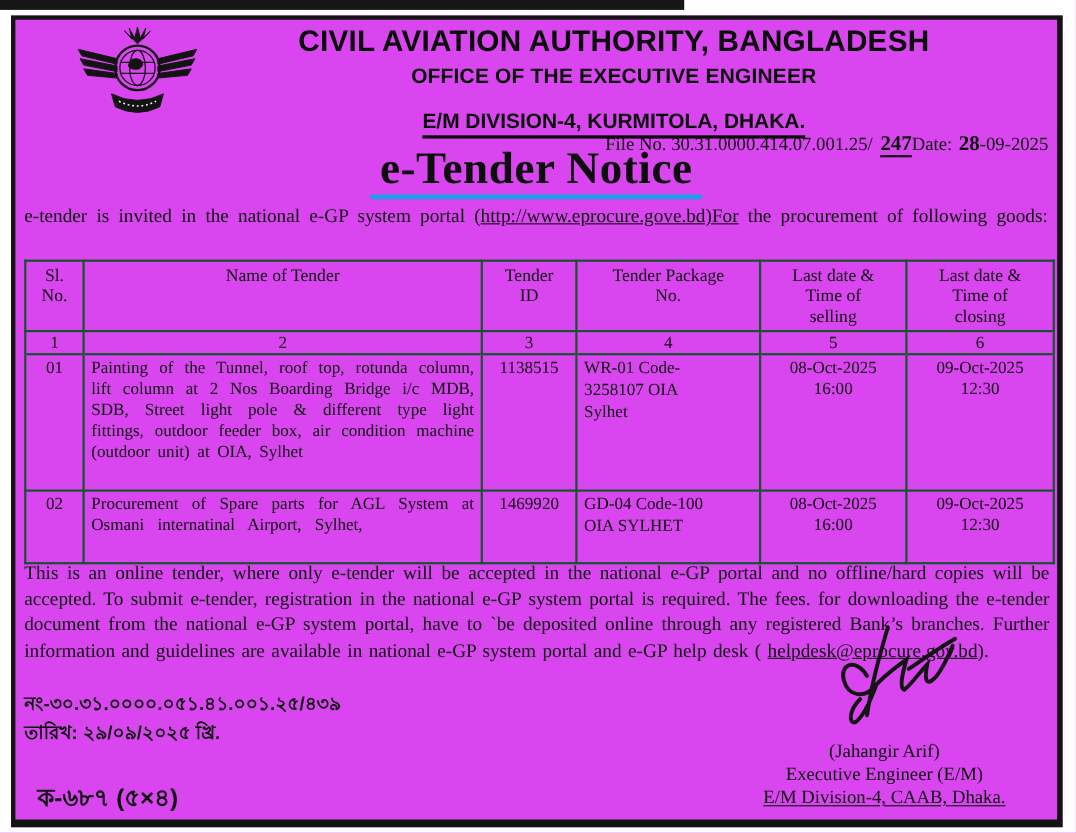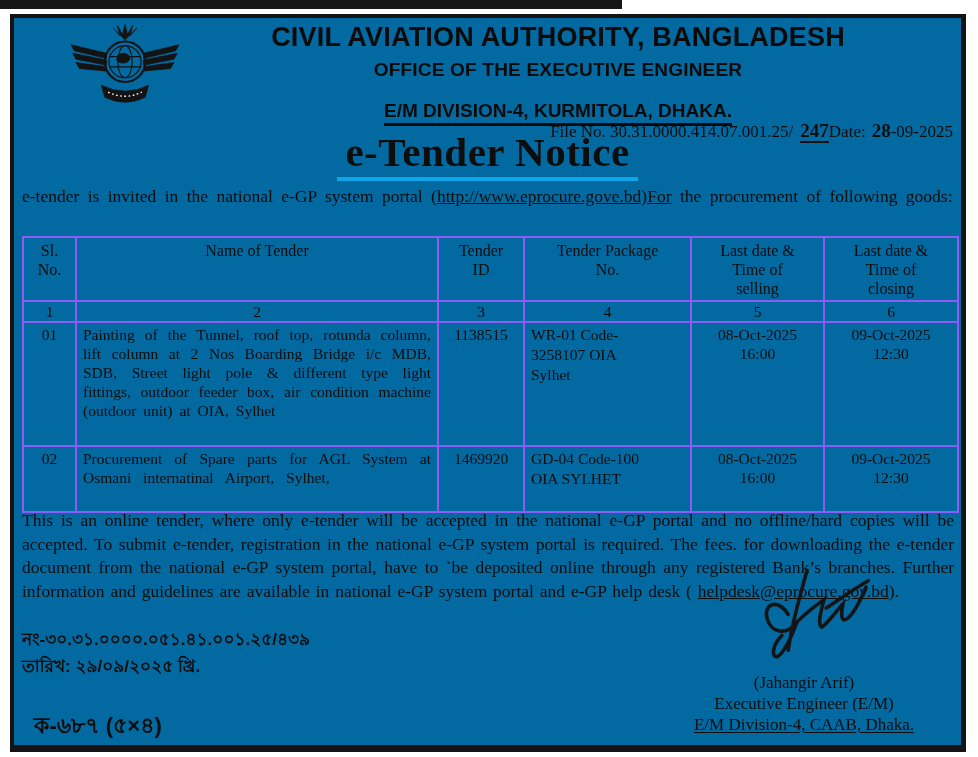--- a/index.html
+++ b/index.html
@@ -5,21 +5,21 @@
   html,body{margin:0;padding:0;}
   body{
     width:978px;height:757px;position:relative;overflow:hidden;
     background:#ffffff;color:#0d0d0d;
     font-family:"Liberation Serif", serif;
   }
   .scan-bar{position:absolute;left:0;top:0;width:622px;height:9px;background:#161616;}
   .page{
     position:absolute;left:10px;top:14px;width:956px;height:738px;
     box-sizing:border-box;border:4px solid #141414;border-right-width:5px;border-bottom-width:7px;
-    background:#0369a1;
+    background:#d946ef;
   }
   
   .logo{position:absolute;left:52px;top:6px;width:118px;height:94px;}
   .header-text{position:absolute;left:150px;top:4px;width:788px;text-align:center;
     font-family:"Liberation Sans", sans-serif;font-weight:bold;color:#0b0b0b;}
   .org-name{font-size:27px;letter-spacing:.2px;}
   .office-name{font-size:19px;margin-top:6px;letter-spacing:.2px;}
   .division-wrap{margin-top:19px;}
   .division-name{display:inline-block;font-size:19px;border-bottom:3px solid #0b0b0b;padding-bottom:1px;}
   
@@ -31,21 +31,21 @@
   .title-wrap{position:absolute;left:0;top:110px;width:100%;text-align:center;}
   .title{display:inline-block;font-size:41px;font-weight:bold;letter-spacing:.5px;
     border-bottom:4px solid #0ea5e9;padding:0 8px 1px;}
   
   .intro{position:absolute;left:8px;top:167px;width:932px;font-size:17.5px;line-height:22px;
     text-align:justify;word-spacing:4px;margin:0;}
   .link-like{text-decoration:underline;}
   
   .tender-table{position:absolute;left:8px;top:218px;width:935px;border-collapse:collapse;
     table-layout:fixed;font-size:15.5px;color:#0d0d0d;}
-  .tender-table th,.tender-table td{border:2px solid #8b5cf6;padding:2px 6px;vertical-align:top;
+  .tender-table th,.tender-table td{border:2px solid #14532d;padding:2px 6px;vertical-align:top;
     font-weight:normal;line-height:19px;}
   .head-row th{text-align:center;height:54px;padding-top:3px;font-size:16px;}
   .num-row td{text-align:center;height:17px;line-height:17px;padding:1px 2px;border-top-width:1px;border-bottom-width:1px;}
   .row-01 td{height:118px;}
   .row-02 td{height:60px;}
   .sl-cell{text-align:center;}
   .name-text{text-align:justify;word-spacing:3px;}
   .row-02 .name-text{word-spacing:8px;}
   .id-cell{text-align:center;}
   .package-cell div{line-height:20px;}

